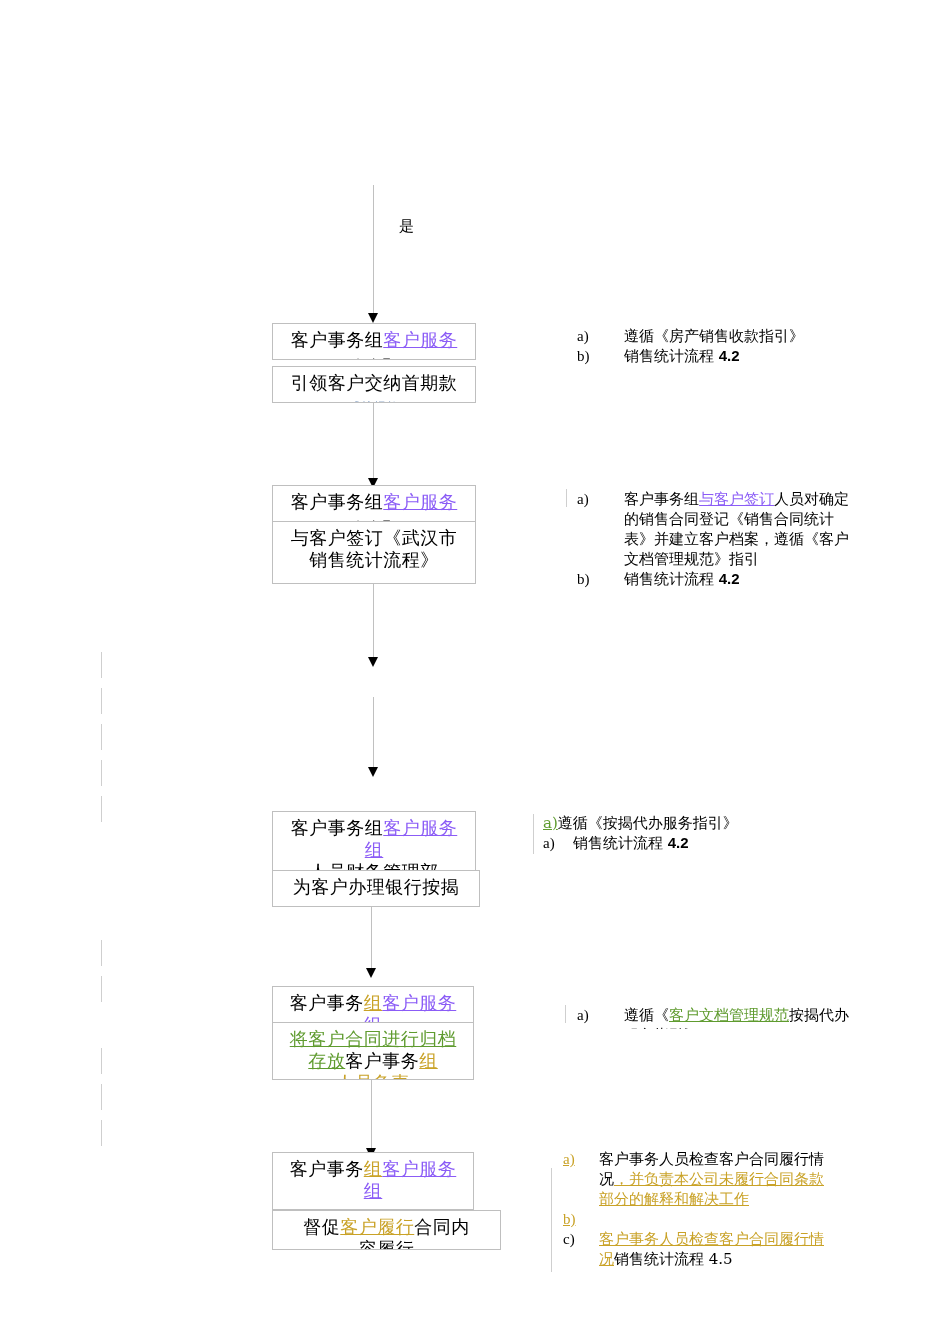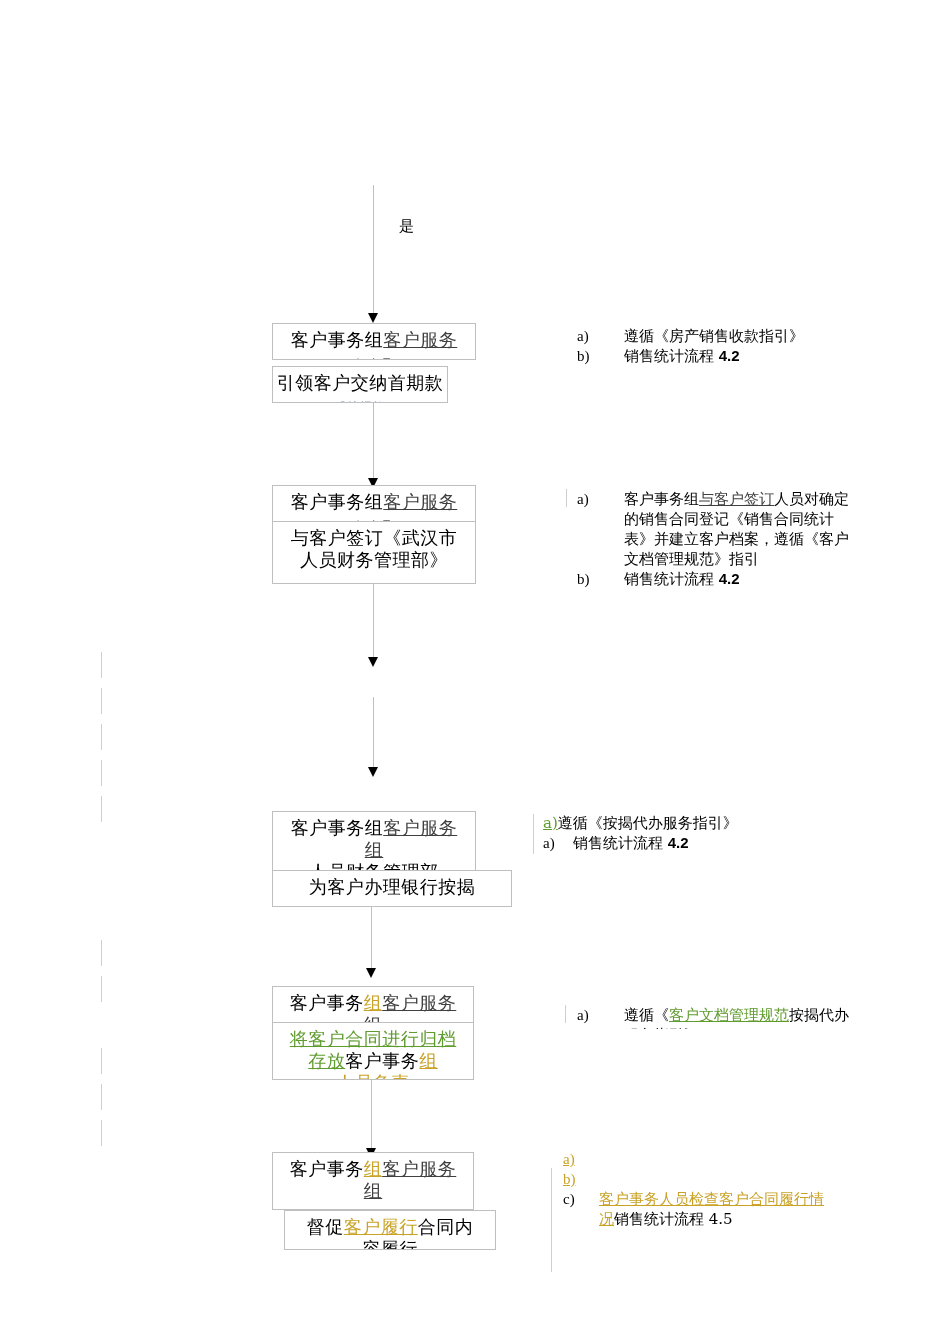--- a/index.html
+++ b/index.html
@@ -7,21 +7,21 @@
            font-family: "DejaVu Serif", "Liberation Serif", serif; color: #000; }
     .vline { position: absolute; width: 1px; background: #c0c0c0; }
     .lbar { position: absolute; width: 1px; background: #cfcfcf; }
     .arrow { position: absolute; width: 0; height: 0;
              border-left: 5px solid transparent; border-right: 5px solid transparent;
              border-top: 10px solid #000; }
     .box { position: absolute; border: 1px solid #bfbfbf; background: #fff;
            box-sizing: border-box; overflow: hidden; text-align: center;
            font-size: 18px; line-height: 22px; letter-spacing: 0.5px; }
     .box .inner { padding-top: 5px; }
-    .blue { color: #404040; text-decoration: underline; text-align: right; }
+    .blue { color: #8b5cf6; text-decoration: underline; text-align: right; }
     .gold { color: #c9a227; text-decoration: underline; }
     .green { color: #5f9b2f; text-decoration: underline; }
     .note { position: absolute; font-size: 15px; line-height: 20px; }
     .note .row { display: flex; }
     .note .lbl { width: 47px; flex: 0 0 47px; font-family: "Liberation Serif", serif; }
     .note .txt { flex: 1; }
     .bold { font-weight: bold; font-family: "Liberation Sans", sans-serif; }
     .yes { position: absolute; font-size: 15px; }
   </style>
 </head>
@@ -56,48 +56,48 @@
 <div class="lbar" style="left:101px; top:1048px; height:26px;"></div>
 <div class="lbar" style="left:101px; top:1084px; height:26px;"></div>
 <div class="lbar" style="left:101px; top:1120px; height:26px;"></div>
 
 <div class="box" style="left:272px; top:323px; width:204px; height:37px;">
   <div class="inner">
     <span>客户事务组</span><span class="blue">客户服务</span><br>
     <span style="font-size:12px;">组人员</span>
   </div>
 </div>
-<div class="box" style="left:272px; top:366px; width:176px; height:37px;">
+<div class="box" style="left:272px; top:366px; width:204px; height:37px;">
   <div class="inner">
     <span>引领客户交纳首期款</span><br>
     <span style="font-size:12px;color:#2e5c9a;">或按揭款</span>
   </div>
 </div>
 
 <div class="box" style="left:272px; top:485px; width:204px; height:37px;">
   <div class="inner">
     <span>客户事务组</span><span class="blue">客户服务</span><br>
     <span style="font-size:12px;">组人员</span>
   </div>
 </div>
 <div class="box" style="left:272px; top:521px; width:204px; height:63px;">
   <div class="inner">
     <span>与客户签订《武汉市</span><br>
-    <span>人员财务管理部》</span>
+    <span>销售统计流程》</span>
   </div>
 </div>
 
 <div class="box" style="left:272px; top:811px; width:204px; height:60px;">
   <div class="inner">
     <span>客户事务组</span><span class="blue">客户服务</span><br>
     <span class="blue">组</span><br>
     <span>人员财务管理部</span>
   </div>
 </div>
-<div class="box" style="left:272px; top:870px; width:240px; height:37px;">
+<div class="box" style="left:272px; top:870px; width:208px; height:37px;">
   <div class="inner">
     <span>为客户办理银行按揭</span>
   </div>
 </div>
 
 <div class="box" style="left:272px; top:986px; width:202px; height:37px;">
   <div class="inner">
     <span>客户事务</span><span class="gold">组</span><span class="blue">客户服务</span><br>
     <span class="blue">组</span>
   </div>
@@ -109,21 +109,21 @@
     <span class="gold">人员负责</span>
   </div>
 </div>
 
 <div class="box" style="left:272px; top:1152px; width:202px; height:58px;">
   <div class="inner">
     <span>客户事务</span><span class="gold">组</span><span class="blue">客户服务</span><br>
     <span class="blue">组</span>
   </div>
 </div>
-<div class="box" style="left:284px; top:1210px; width:212px; height:40px;">
+<div class="box" style="left:272px; top:1210px; width:229px; height:40px;">
   <div class="inner">
     <span>督促</span><span class="gold">客户履行</span><span>合同内</span><br>
     <span>容履行</span>
   </div>
 </div>
 
 <div class="note" style="left:577px; top:326px; width:280px;">
   <div class="row">
       <span class="lbl">a)</span>
       <span class="txt">遵循《房产销售收款指引》</span>
@@ -163,20 +163,21 @@
   <div class="row">
       <span class="lbl">a)</span>
       <span class="txt"><span>遵循《</span><span class="green">客户文档管理规范</span><span>按揭代办服务指引》</span></span>
     </div>
 </div>
 
 <div class="lbar" style="left:551px; top:1168px; height:104px;"></div>
 <div class="note" style="left:563px; top:1149px; width:272px; height:125px; overflow:hidden;">
   <div class="row">
       <span class="lbl gold" style="width:36px;flex:0 0 36px;">a)</span>
+      <span class="txt"><span>客户事务人员检查客户合同履行情况</span><span class="gold">，并负责本公司未履行合同条款部分的解释和解决工作</span></span>
     </div>
   <div class="row">
       <span class="lbl gold" style="width:36px;flex:0 0 36px;">b)</span>
     </div>
   <div class="row">
       <span class="lbl" style="width:36px;flex:0 0 36px;">c)</span>
       <span class="txt"><span class="gold">客户事务人员检查客户合同履行情况</span><span>销售统计流程 4.5</span></span>
     </div>
 </div>
 

